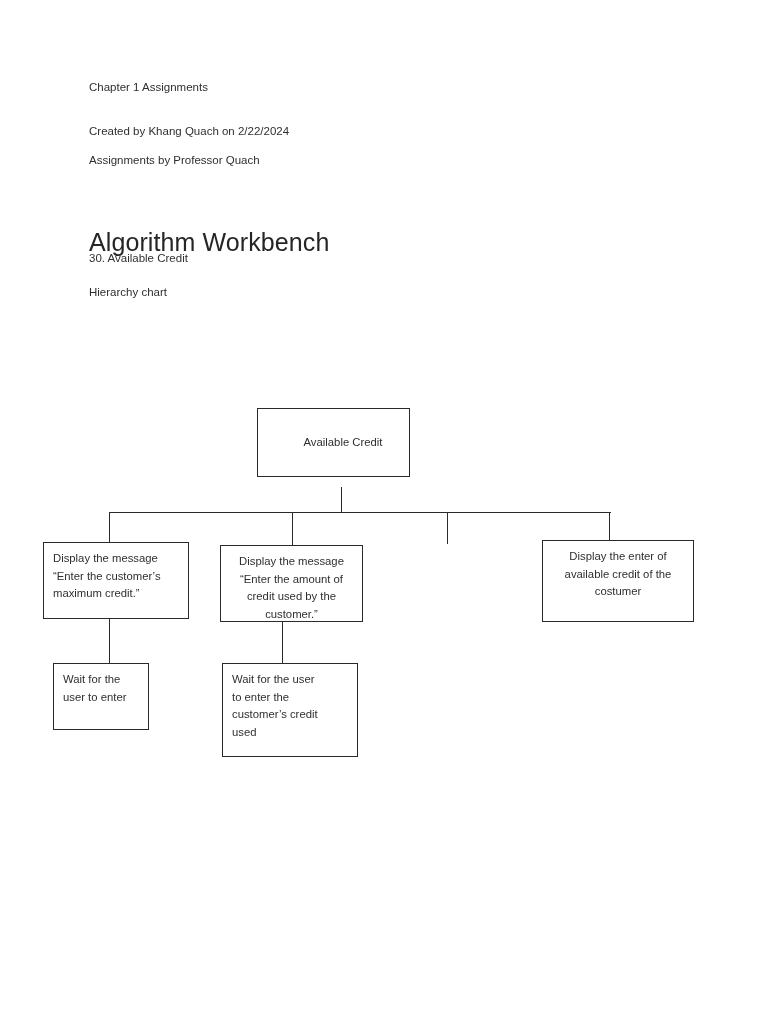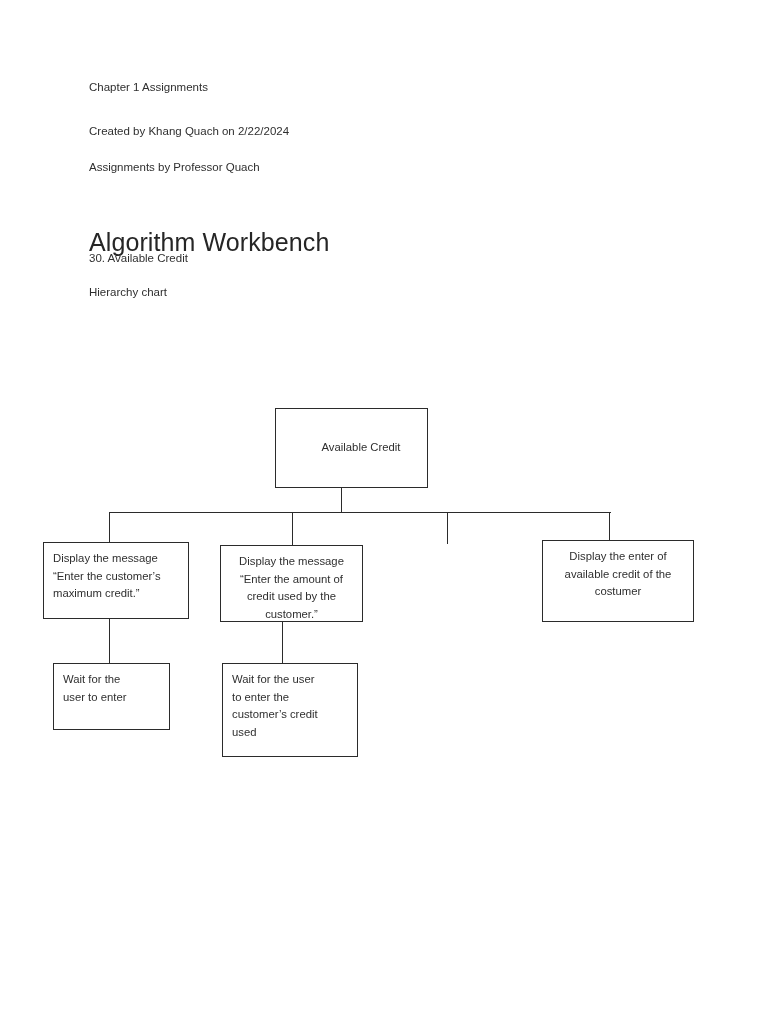--- a/index.html
+++ b/index.html
@@ -20,21 +20,21 @@
   .doc-line {
     position: absolute;
     left: 89px;
     font-size: 11.5px;
     line-height: 14px;
     color: #2f2f2f;
     white-space: nowrap;
   }
   #meta-0 { top: 80px; }
   #meta-1 { top: 124px; }
-  #meta-2 { top: 160px; text-align: center; }
+  #meta-2 { top: 153px; text-align: center; }
 
   #page-title {
     position: absolute;
     left: 89px;
     top: 210px;
     font-size: 25px;
     font-weight: 400;
     line-height: 30px;
     color: #262626;
     letter-spacing: 0.1px;
@@ -89,21 +89,21 @@
 <div class="doc-line" id="meta-1">Created by Khang Quach on 2/22/2024</div>
 <div class="doc-line" id="meta-2">Assignments by Professor Quach</div>
 
 <h1 id="page-title">Algorithm Workbench</h1>
 
 <div class="doc-line" id="subtitle-0">30. Available Credit</div>
 <div class="doc-line" id="subtitle-1">Hierarchy chart</div>
 
 <div id="chart">
 
-  <div class="node middle" style="left:275px; top:408px; width:153px; height:80px;padding-left:28px;">
+  <div class="node middle" style="left:257px; top:408px; width:153px; height:69px;padding-left:28px;">
     <span class="txt">Available Credit</span>
   </div>
 
   <div class="conn v" style="left:341px; top:487px; height:26px;"></div>
 
   <div class="conn h" style="left:109px; top:512px; width:502px;"></div>
 
   <div class="conn v" style="left:109px; top:512px; height:30px;"></div>
   <div class="conn v" style="left:292px; top:512px; height:33px;"></div>
   <div class="conn v" style="left:447px; top:512px; height:32px;"></div>
@@ -125,21 +125,21 @@
 
   <div class="node center" style="left:542px; top:540px; width:152px; height:82px;">
     <span class="txt">Display the enter of</span>
     <span class="txt">available credit of the</span>
     <span class="txt">costumer</span>
   </div>
 
   <div class="conn v" style="left:109px; top:619px; height:45px;"></div>
   <div class="conn v" style="left:282px; top:622px; height:41px;"></div>
 
-  <div class="node left" style="left:53px; top:663px; width:117px; height:67px;">
+  <div class="node left" style="left:53px; top:663px; width:96px; height:67px;">
     <span class="txt">Wait for the</span>
     <span class="txt">user to enter</span>
   </div>
 
   <div class="node left" style="left:222px; top:663px; width:136px; height:94px;">
     <span class="txt">Wait for the user</span>
     <span class="txt">to enter the</span>
     <span class="txt">customer’s credit</span>
     <span class="txt">used</span>
   </div>

